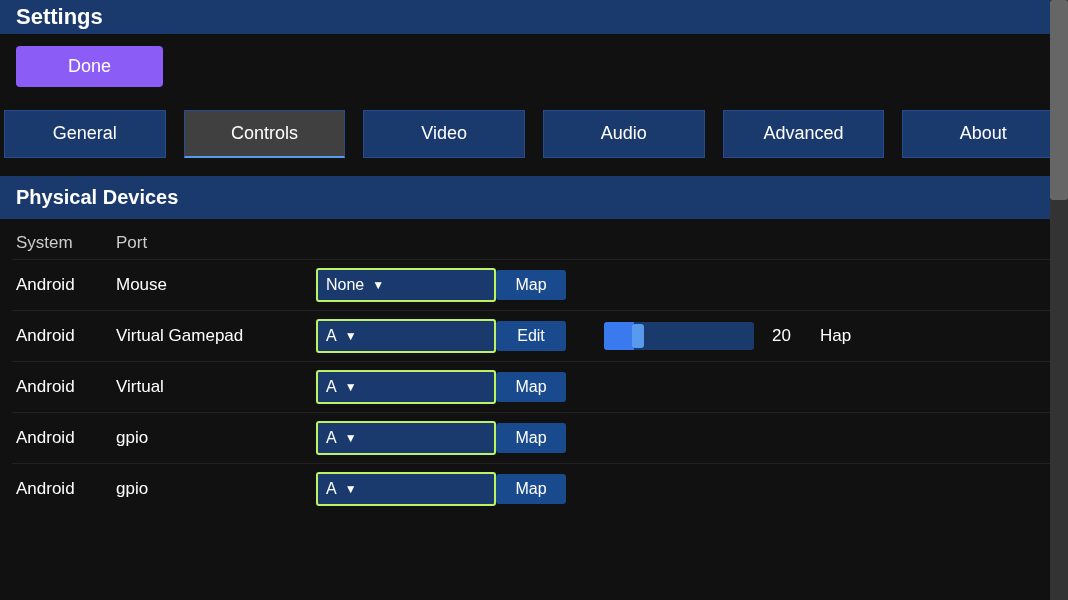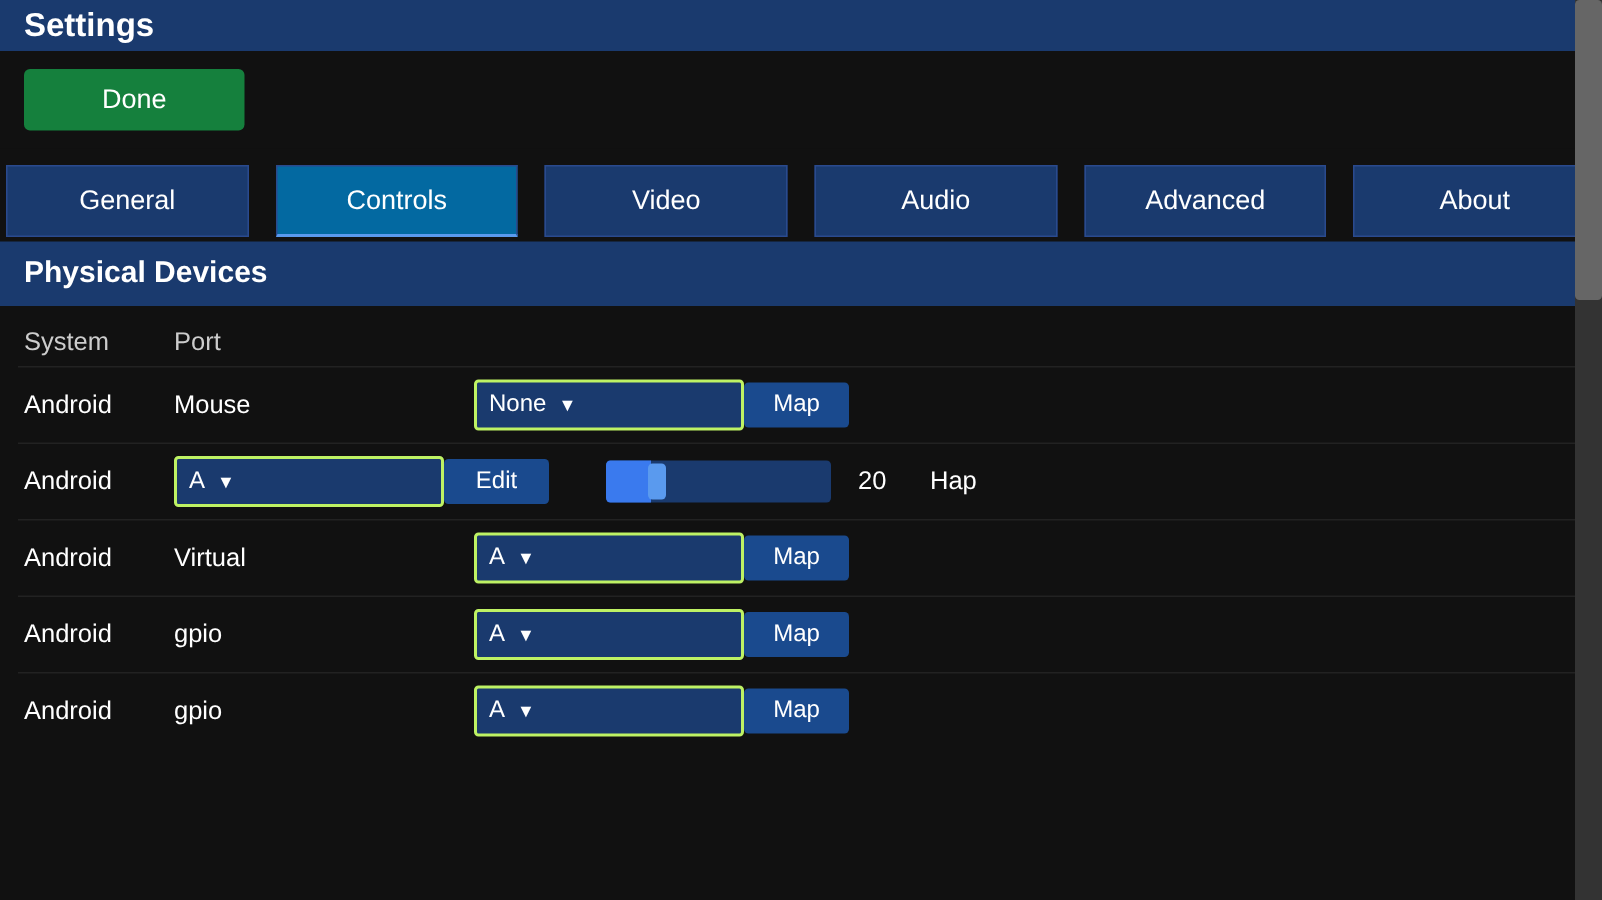--- a/index.html
+++ b/index.html
@@ -22,21 +22,21 @@
       color: #fff;
     }
 
     
     #done-row {
       background: #111;
       padding: 12px 16px;
     }
 
     #done-btn {
-      background: #15803d;
+      background: #8b5cf6;
       color: #fff;
       border: none;
       padding: 10px 52px;
       font-size: 18px;
       cursor: pointer;
       border-radius: 4px;
       min-width: 140px;
     }
 
     
@@ -53,32 +53,32 @@
       padding: 12px 8px;
       text-align: center;
       font-size: 18px;
       cursor: pointer;
       border: 1px solid #2a4a8e;
       background: #1a3a6e;
       color: #fff;
     }
 
     .tab.active {
-      background: #0369a1;
+      background: #404040;
       border-bottom: 2px solid #5a9aee;
     }
 
     
     #section-header {
       background: #1a3a6e;
       padding: 10px 16px;
       font-size: 20px;
       font-weight: bold;
       color: #fff;
-      margin-top: 3px;
+      margin-top: 18px;
     }
 
     
     #device-table {
       padding: 0 12px;
       margin-top: 8px;
     }
 
     .table-header-row {
       display: flex;
@@ -242,20 +242,21 @@
         <div class="col-port">
           <div class="port-dropdown">
             <span>None</span>
             <span class="arrow">▼</span>
           </div>
         </div>
         <div class="col-action"><button class="action-btn">Map</button></div>
       </div>
       <div class="device-row">
         <div class="col-system">Android</div>
+        <div class="col-name">Virtual Gamepad</div>
         <div class="col-port">
           <div class="port-dropdown">
             <span>A</span>
             <span class="arrow">▼</span>
           </div>
         </div>
         <div class="col-action"><button class="action-btn">Edit</button></div>
         <div class="col-extra">
           <div class="haptic-container">
             <div class="haptic-slider-track">

